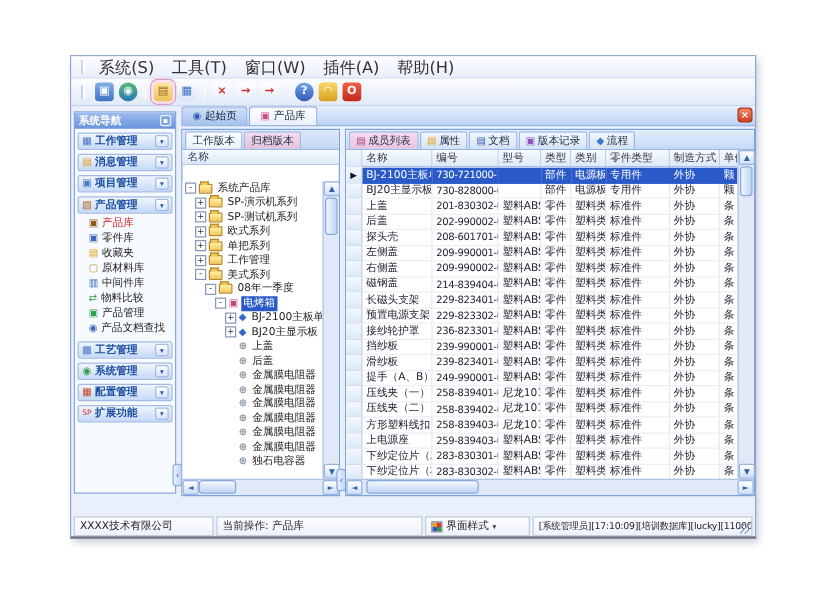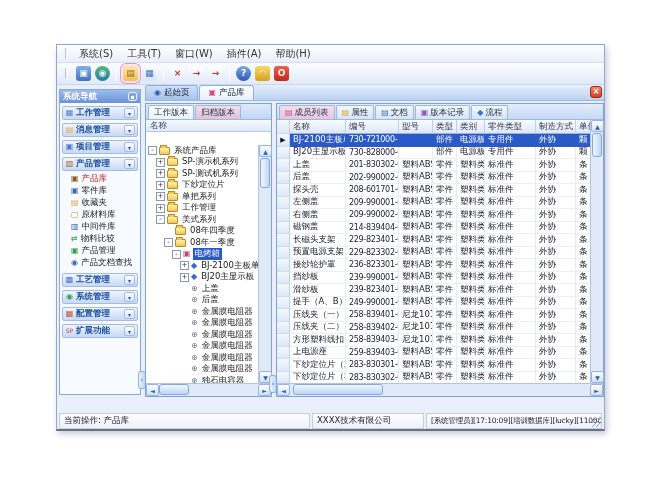--- a/index.html
+++ b/index.html
@@ -4,21 +4,21 @@
 <style>
   *{margin:0;padding:0;box-sizing:border-box;font-family:"DejaVu Sans","Liberation Sans",sans-serif;cursor:default;user-select:none}
   #canvas{position:relative;width:660px;height:477px;background:#ffffff;overflow:hidden}
   #win{position:absolute;left:56px;top:44px;width:549px;height:387px;background:#e9f0fb;
        border:1px solid #93a7cd;border-bottom:2px solid #6a7180;box-shadow:2px 3px 6px rgba(110,125,160,.4);overflow:hidden}
 
   
   #menubar{position:absolute;left:0;top:0;right:0;height:18px;background:linear-gradient(#fefeff,#e9eefa);
            border-bottom:1px solid #d6def0;display:flex;align-items:center;padding-left:4px}
   .grip{width:3px;height:11px;border-left:1px solid #b8c4dc;border-right:1px solid #fff;margin:0 4px}
-  .menu-item{font-size:10px;color:#333;padding:2px 7px;white-space:nowrap}
+  .menu-item{font-size:13px;color:#333;padding:2px 7px;white-space:nowrap}
   #toolbar{position:absolute;left:0;top:18px;right:0;height:22px;background:linear-gradient(#fbfcfe,#e2eaf8);
            border-bottom:1px solid #c9d6ee;display:flex;align-items:center;gap:4px;padding-left:4px}
   .tbi{width:15px;height:15px;border-radius:3px;display:flex;align-items:center;justify-content:center;
        font-size:9px;font-weight:bold;line-height:1}
   .tbi.active{box-shadow:0 0 0 2px #fbe4f2,0 0 0 3px #dc9cc4}
   .tbi.round{border-radius:50%}
   .tbsep{width:1px;height:14px;background:#c2cee4;border-right:1px solid #fff;margin:0 2px}
 
   
   #sidebar{position:absolute;left:2px;top:44px;width:82px;height:306px;background:#f7fafe;border:1px solid #89a7dd}
@@ -277,41 +277,36 @@
             <span class="tlabel">SP-演示机系列</span>
           </div>
           <div class="trow" style="padding-left: 10px;">
             <span class="exp">+</span>
             <span class="fold"></span>
             <span class="tlabel">SP-测试机系列</span>
           </div>
           <div class="trow" style="padding-left: 10px;">
             <span class="exp">+</span>
             <span class="fold"></span>
-            <span class="tlabel">下纱定位片</span>
+            <span class="tlabel">欧式系列</span>
           </div>
           <div class="trow" style="padding-left: 10px;">
             <span class="exp">+</span>
             <span class="fold"></span>
             <span class="tlabel">单把系列</span>
           </div>
           <div class="trow" style="padding-left: 10px;">
             <span class="exp">+</span>
             <span class="fold"></span>
             <span class="tlabel">工作管理</span>
           </div>
           <div class="trow" style="padding-left: 10px;">
             <span class="exp">-</span>
             <span class="fold"></span>
             <span class="tlabel">美式系列</span>
-          </div>
-          <div class="trow" style="padding-left: 18px;">
-            <span class="exp blank"></span>
-            <span class="fold"></span>
-            <span class="tlabel">08年四季度</span>
           </div>
           <div class="trow" style="padding-left: 18px;">
             <span class="exp">-</span>
             <span class="fold"></span>
             <span class="tlabel">08年一季度</span>
           </div>
           <div class="trow selected" style="padding-left: 26px;">
             <span class="exp">-</span>
             <span class="tico" style="color: rgb(192, 72, 120);">▣</span>
             <span class="tlabel">电烤箱</span>
@@ -649,22 +644,27 @@
       </div>
       <div class="hscroll">
         <div class="sbtn">◄</div>
         <div class="hthumb" style="width:90px;margin-left:3px"></div>
         <div class="sbtn" style="margin-left:auto">►</div>
       </div>
     </div>
 
 
     <div id="statusbar">
+      <div class="st-seg st-company">XXXX技术有限公司</div>
       <div class="st-seg st-op">当前操作: 产品库</div>
-      <div class="st-seg st-company">XXXX技术有限公司</div>
+      <div class="st-seg st-style">
+        <span class="style-icon"></span>
+        <span>界面样式</span>
+        <span class="st-caret">▾</span>
+      </div>
       <div class="st-seg st-session">
         <span>[系统管理员][17:10:09][培训数据库][lucky][11000]</span>
         <span class="grip-corner"></span>
       </div>
     </div>
 
   </div>
 </div>
 
 </body></html>

